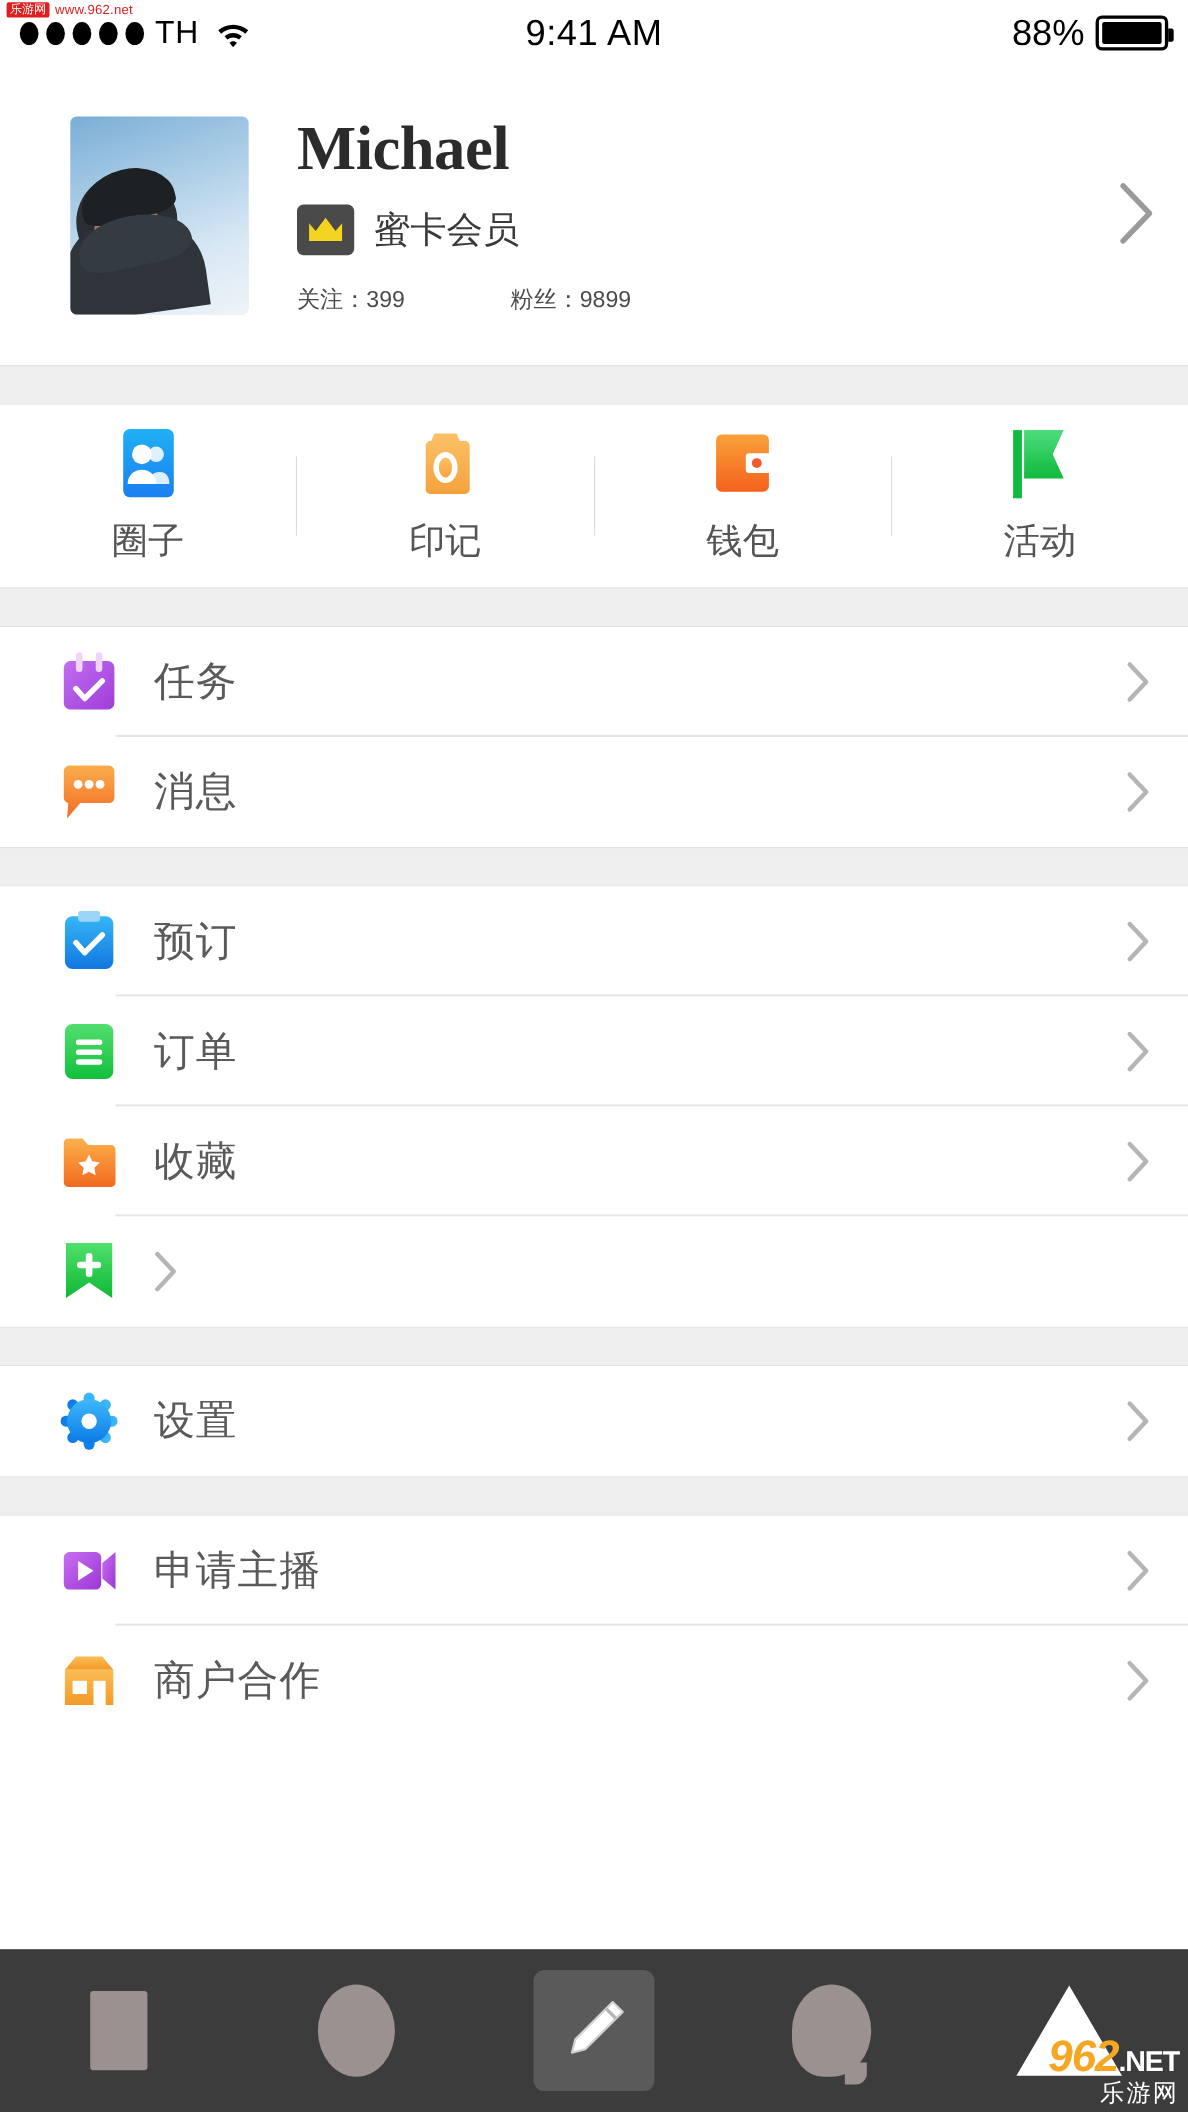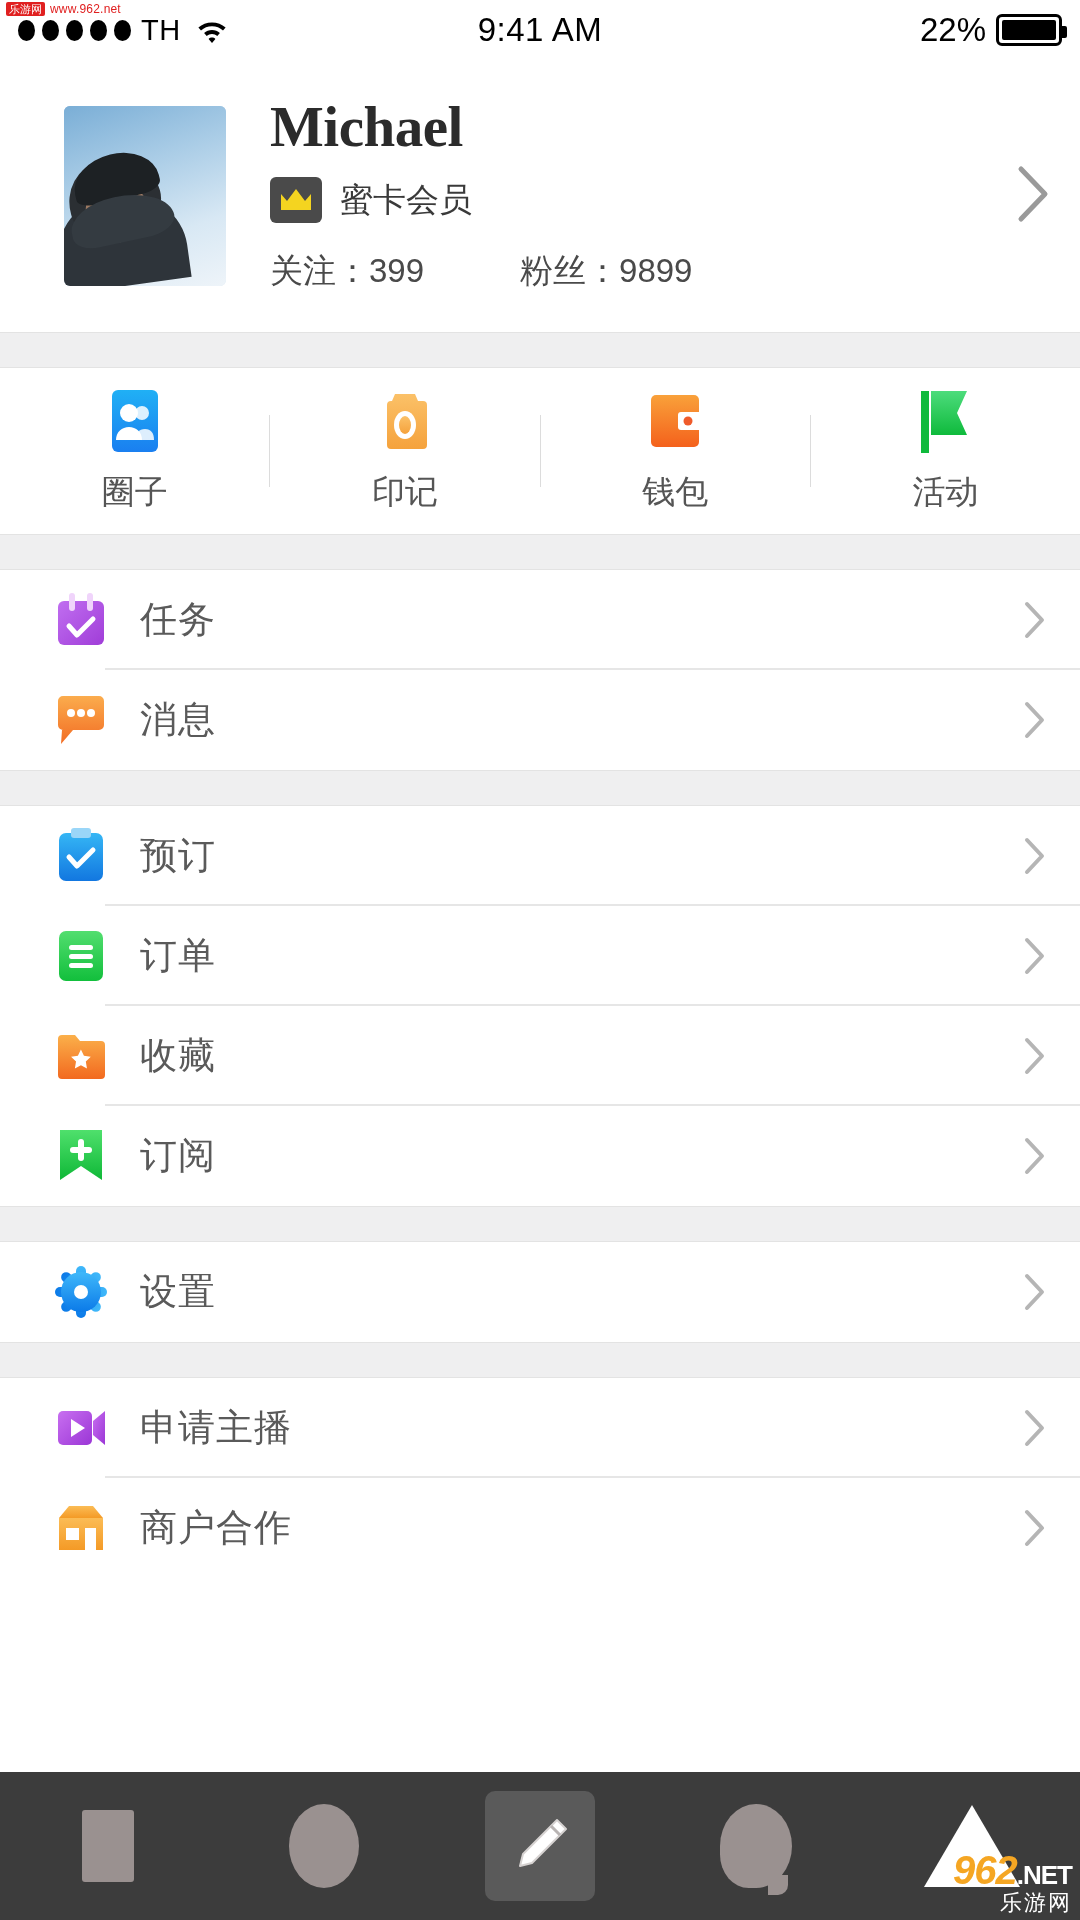--- a/index.html
+++ b/index.html
@@ -44,21 +44,21 @@
   .avatar .hair { position:absolute; left:8px; top:48px; width:86px; height:46px; background:#1d2124; border-radius:60% 58% 28% 34%/80% 80% 26% 24%; transform:rotate(-14deg); }
   .avatar .coat { position:absolute; left:-6px; bottom:0; width:128px; height:90px; background:#2e343a; border-radius:44% 48% 0 0/58% 64% 0 0; transform:rotate(-8deg); }
   .avatar .scarf { position:absolute; left:6px; bottom:44px; width:104px; height:46px; background:#343b41; border-radius:48% 54% 30% 24%/60% 66% 36% 30%; transform:rotate(-12deg); }
 
   .pinfo { flex:1; margin-left:44px; }
   .pname { font-size:57px; font-weight:bold; color:#2b2b2b; line-height:1; letter-spacing:-.5px;font-family:Liberation Serif, serif; }
   .prow2 { display:flex; align-items:flex-end; gap:18px; margin-top:22px; }
   .crown { width:52px; height:46px; background:#4a4a4a; border-radius:6px; display:flex; align-items:center; justify-content:center; }
   .crown svg { display:block; }
   .vip-txt { font-size:33px; color:#3a3a3a; }
-  .prow3 { display:flex; gap:96px; margin-top:26px; font-size:33px; color:#4a4a4a; }
+  .prow3 { display:flex; gap:96px; margin-top:26px; font-size:21px; color:#4a4a4a; }
   .chev-big { flex:0 0 auto; margin-left:18px; }
 
   
   .gap { background:#efeff0; border-top:1px solid #e3e3e3; border-bottom:1px solid #e3e3e3; }
   .gap-34 { height:36px; }
 
   
   .quick { height:166px; background:#fff; display:flex; align-items:center; }
   .qa { flex:1; display:flex; flex-direction:column; align-items:center; justify-content:center; gap:16px; position:relative;font-family:Liberation Serif, serif; }
   .qa-label { font-size:33px; color:#555; }
@@ -106,21 +106,21 @@
       <span class="sb-wifi">
         <svg width="36" height="30" viewBox="0 0 36 30">
           <path d="M18 7.5c5.2 0 10 1.9 13.6 5.1l-2.6 3C26 12.8 22.2 11.3 18 11.3S10 12.8 7 15.6l-2.6-3C8 9.4 12.8 7.5 18 7.5z" fill="#000"></path>
           <path d="M18 15c3 0 5.8 1.1 7.9 3l-2.6 3c-1.5-1.3-3.3-2-5.3-2s-3.8.7-5.3 2l-2.6-3c2.1-1.9 4.9-3 7.9-3z" fill="#000"></path>
           <path d="M18 22.5c1.3 0 2.5.5 3.4 1.4L18 28l-3.4-4.1c.9-.9 2.1-1.4 3.4-1.4z" fill="#000"></path>
         </svg>
       </span>
     </div>
     <div class="sb-time">9:41 AM</div>
     <div class="sb-right">
-      <span class="sb-batt-txt">22%</span>
+      <span class="sb-batt-txt">88%</span>
       <span class="sb-batt">
           <i></i>
         </span>
     </div>
   </div>
 
   <div class="profile">
     <div class="avatar">
       <span class="sky"></span>
         <span class="coat"></span>
@@ -360,21 +360,20 @@
               <linearGradient id="gGr3" x1="0" y1="0" x2="0" y2="1">
                 <stop offset="0" stop-color="#4fe06c"></stop>
                 <stop offset="1" stop-color="#0fb837"></stop>
               </linearGradient>
             </defs>
           <path d="M5 2h42v50L26 38 5 52z" fill="url(#gGr3)"></path>
           <rect x="23" y="11" width="6" height="22" rx="3" fill="#fff"></rect>
           <rect x="15" y="19" width="22" height="6" rx="3" fill="#fff"></rect>
         </svg>
       </span>
-      <span class="row-label">订阅</span>
       <span class="chev">
         <svg width="22" height="38" viewBox="0 0 22 38">
             <path d="M3 3l15 16L3 35" stroke="#b5b5b5" stroke-width="4" fill="none" stroke-linecap="round" stroke-linejoin="round"></path>
           </svg>
       </span>
     </div>
   </div>
 
   <div class="gap gap-34"></div>
 

